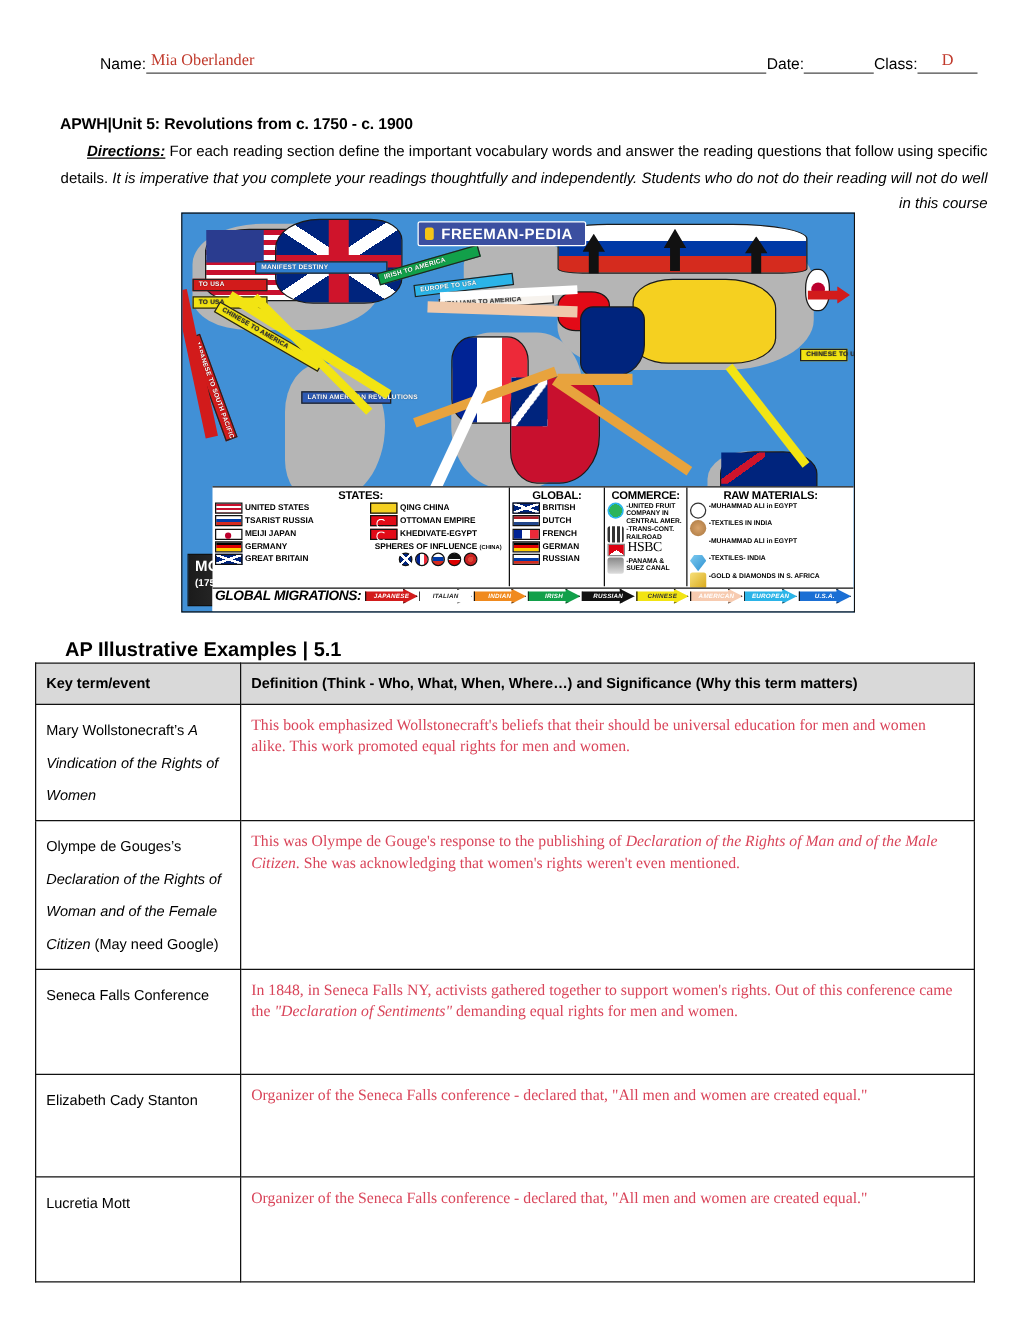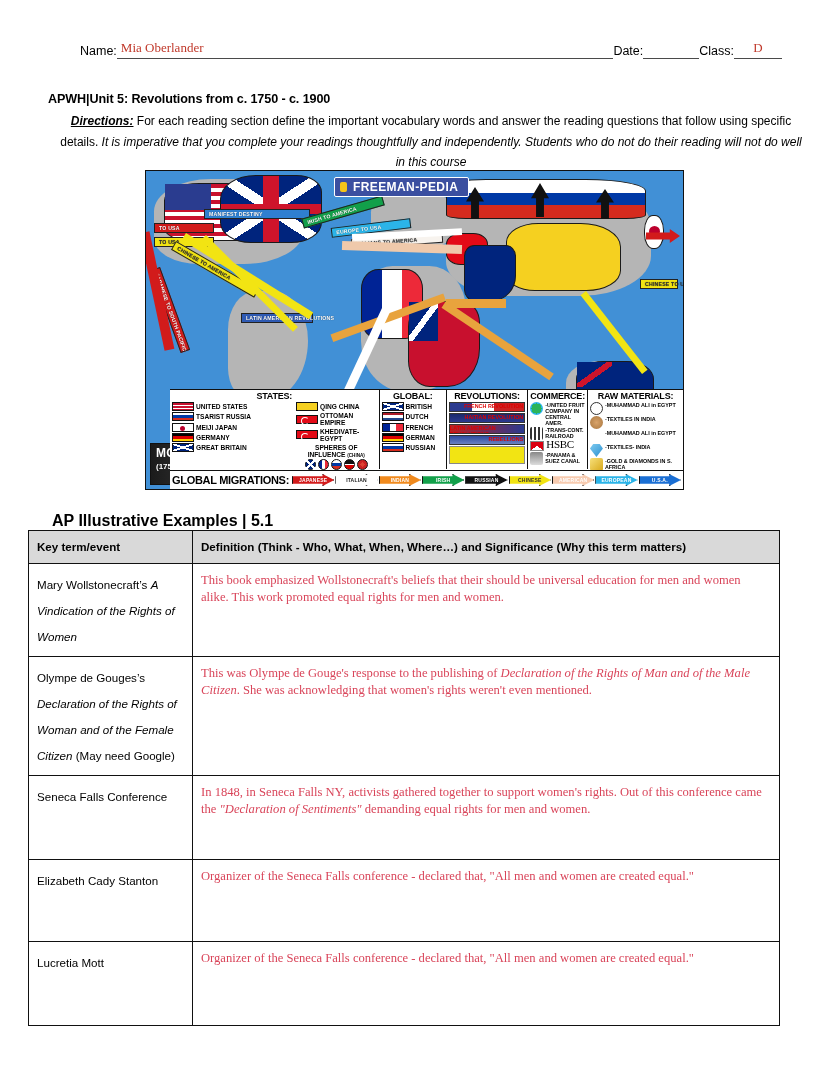--- a/index.html
+++ b/index.html
@@ -28,22 +28,22 @@
     white-space:nowrap;
   }
   .written.center { left:50%; transform:translateX(-50%); }
 
   
   .unit-title {
     position:absolute; left:48px; top:92px;
     font-size:12.6px; font-weight:bold; letter-spacing:-0.1px;
   }
   .directions {
-    position:absolute; left:60px; top:111px; width:742px;
-    font-size:12px; line-height:20.5px; text-align:center;
+    position:absolute; left:48px; top:111px; width:742px;
+    font-size:12px; line-height:20.5px; text-align:right;
   }
   .directions u { text-decoration:underline; font-style:italic; font-weight:600; }
   .directions i { font-style:italic; }
 
   
   .map-wrap {
     position:absolute; left:145px; top:170px; width:539px; height:320px;
     border:1.5px solid #111; background:#3f8fd8; overflow:hidden;
   }
   .map-ocean { position:absolute; inset:0; background:#4190d6; }
@@ -149,22 +149,23 @@
   .rev-lbl { position:absolute; right:1px; top:0; font-size:5.4px; color:#d00; font-weight:bold; }
   .com-row { display:flex; gap:2px; align-items:flex-start; font-size:5.4px; font-weight:bold; line-height:6px; margin-top:1px; }
   .com-ic { width:13px;height:13px;flex:0 0 auto;border-radius:2px; }
   .hsbc { font-family:"Liberation Serif",serif; font-size:11px; font-weight:normal; letter-spacing:-.3px; }
   .hsbc-mark{width:14px;height:10px;background:#fff;position:relative;border:.5px solid #888;}
   .hsbc-mark:before{content:"";position:absolute;inset:0;background:
      linear-gradient(to bottom right,#db0011 0 50%,transparent 50%),
      linear-gradient(to bottom left,#db0011 0 50%,transparent 50%);}
   .migbar {
     position:absolute; left:0; right:0; bottom:0; height:19px;
-    border-top:1.5px solid #111; display:flex; align-items:center; gap:1px; padding:0 2px;
+    border-top:1.5px solid #111; display:flex; align-items:flex-start; gap:1px; padding:0 2px;
     background:#fff;
+    font-style:italic;
   }
   .migbar .mt { font-size:11px; font-weight:bold; letter-spacing:-.3px; margin-right:2px; white-space:nowrap;}
   .marrow {
     position:relative; height:12px; flex:1 1 0; min-width:0;
     display:flex; align-items:center; justify-content:center;
     font-size:5px; font-weight:bold; color:#fff; letter-spacing:.2px;
     border:.8px solid #111;
     clip-path:polygon(0 18%,72% 18%,72% 0,100% 50%,72% 100%,72% 82%,0 82%);
   }
 
@@ -350,36 +351,20 @@
           <div class="lrow">
               <span class="mini m-de"></span>
               <span>GERMAN</span>
             </div>
           <div class="lrow">
               <span class="mini m-ru"></span>
               <span>RUSSIAN</span>
             </div>
         </div>
 
-        <div class="lcol" style="width:92px">
-          <h4>REVOLUTIONS:</h4>
-          <div class="rev-img" style="background:linear-gradient(to right,#2b3a8f 0 30%,#fff 30% 60%,#c22 60%)">
-              <span class="rev-lbl">FRENCH REVOLUTION</span>
-            </div>
-          <div class="rev-img" style="background:linear-gradient(#1b2a6b,#2b3a8f)">
-              <span class="rev-lbl">HAITIAN REVOLUTION</span>
-            </div>
-          <div class="rev-img" style="background:linear-gradient(to right,#b22,#2b3a8f)">
-              <span class="rev-lbl">LATIN AMERICAN REVOLUTIONS</span>
-            </div>
-          <div class="rev-img" style="background:linear-gradient(#2b4a9f,#6a80c0)">
-              <span class="rev-lbl">REBELLIONS</span>
-            </div>
-          <div class="rev-img" style="height:18px;background:#f2e413;border-color:#888"></div>
-        </div>
 
         <div class="lcol" style="width:66px">
           <h4>COMMERCE:</h4>
           <div class="com-row">
               <span class="com-ic" style="background:radial-gradient(circle,#2bb45a 0 55%,#2bb4e8 55%);border-radius:50%"></span>
               <span>-UNITED FRUIT COMPANY IN CENTRAL AMER.</span>
             </div>
           <div class="com-row">
               <span class="com-ic" style="background:repeating-linear-gradient(90deg,#333 0 2px,#fff 2px 4px)"></span>
               <span>-TRANS-CONT. RAILROAD</span>

